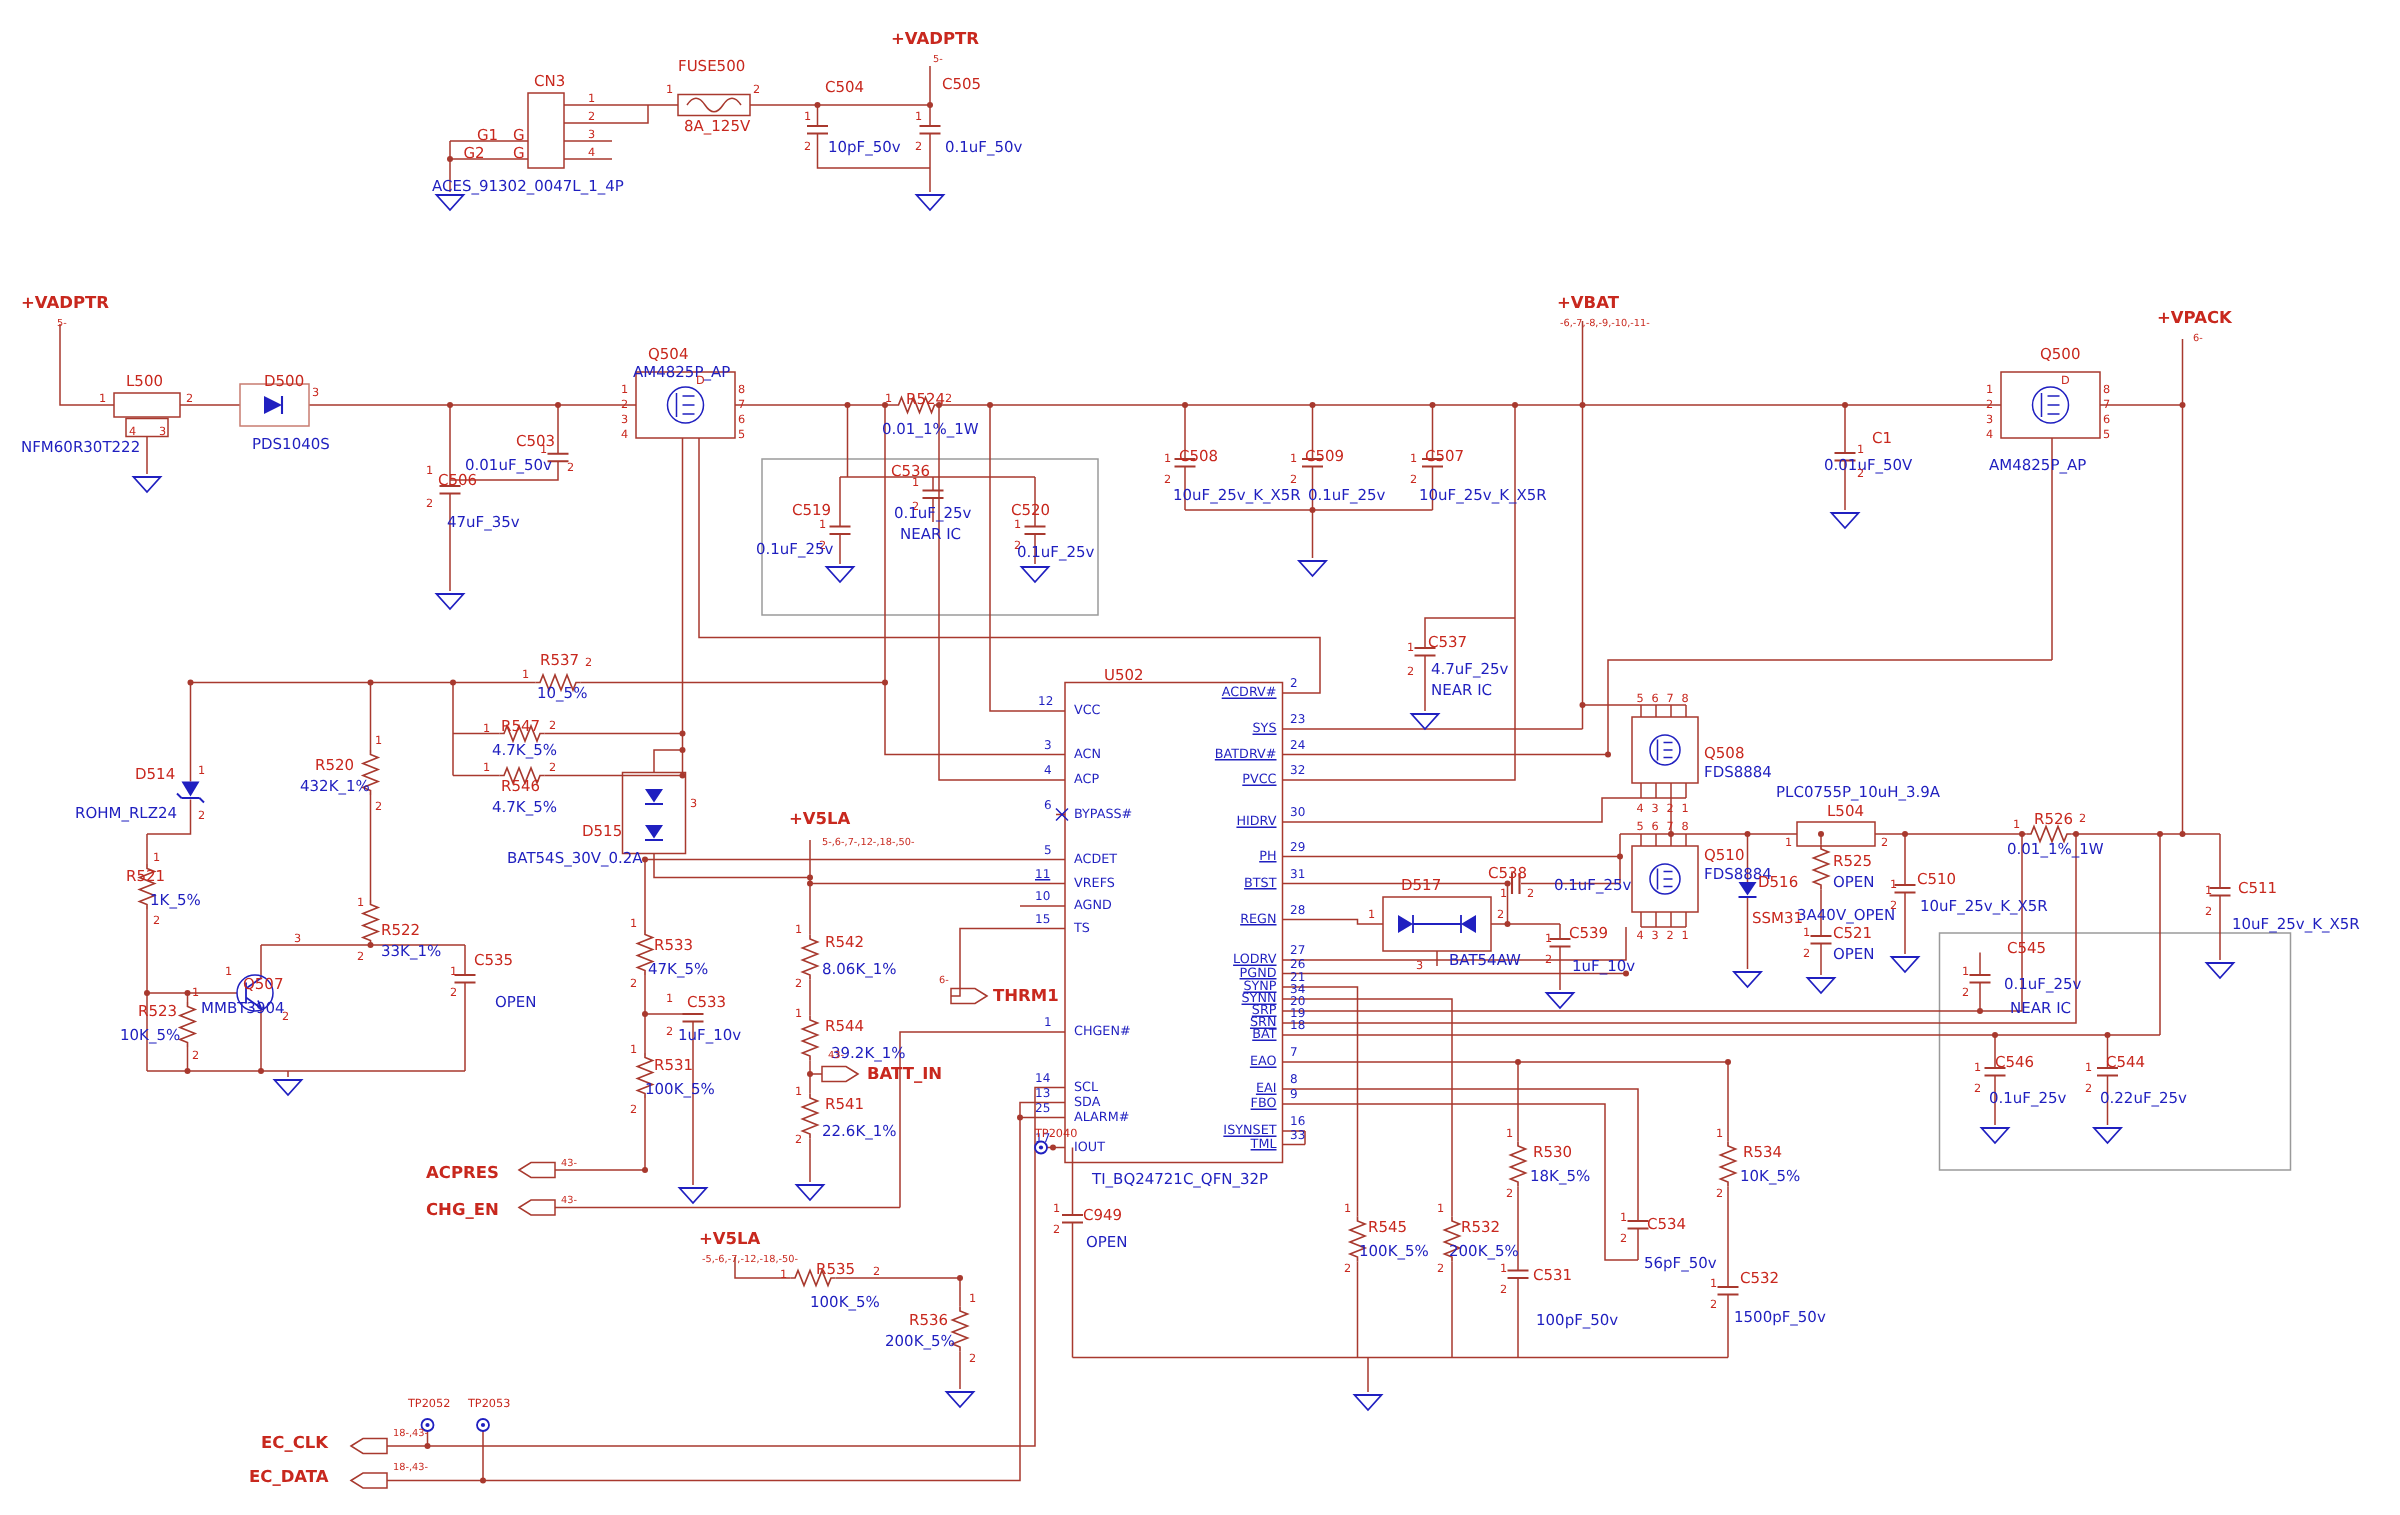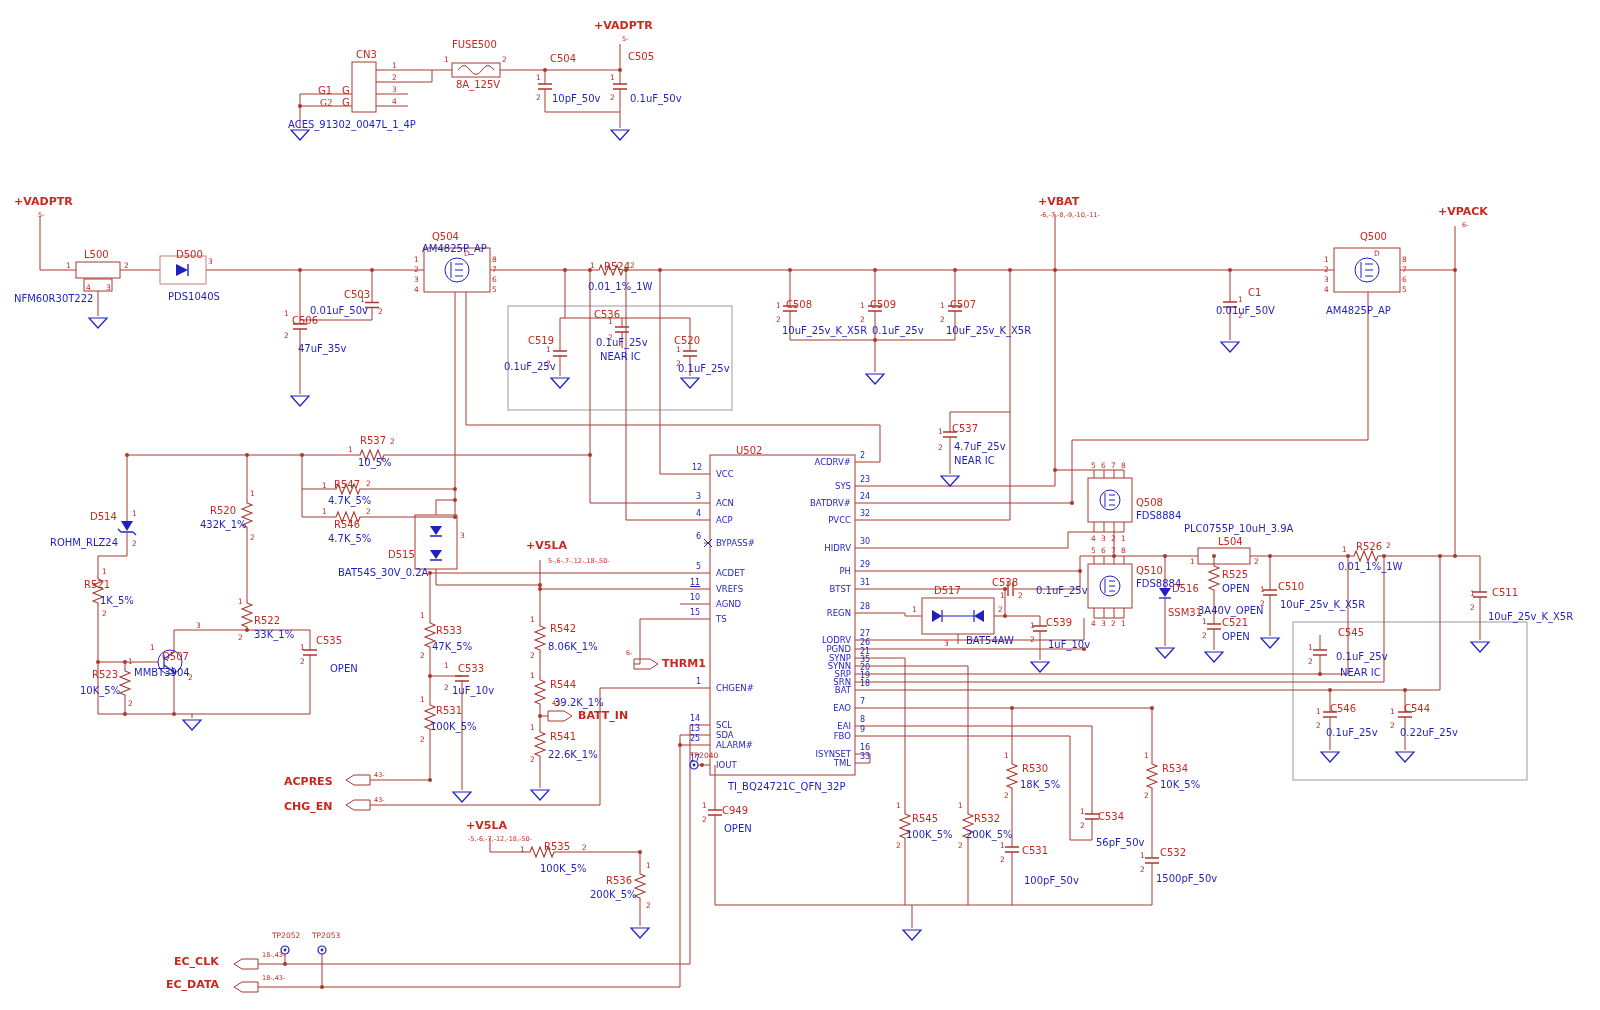--- a/index.html
+++ b/index.html
@@ -9,21 +9,21 @@
   #labels{position:absolute;left:0;top:0;width:100%;height:100%;}
   .t{position:absolute;white-space:nowrap;line-height:1;}
   .ref{color:#c8281e;font-size:10px;}
   .val{color:#1f1fbf;font-size:10px;}
   .net{color:#c8281e;font-size:11px;font-weight:bold;}
   .num{color:#c8281e;font-size:7.5px;}
   .pnum{color:#1f1fbf;font-size:8px;}
   .pin{color:#1f1fbf;font-size:8.5px;}
   .tiny{color:#c8281e;font-size:6.5px;}
   .tinyref{color:#c8281e;font-size:7.5px;}
-  .r{transform:translateX(-100%);}
+  .r{transform:translateX(-100%);text-decoration:underline;}
 </style>
 </head>
 <body>
 
 <div id="canvas">
   <svg id="schem" width="1600" height="1010" viewBox="0 0 1600 1010">
     <defs>
       <g id="gnd">
           <path d="M-9,0 H9 L0,10 Z" fill="none" stroke="#2020c0" stroke-width="1.2"></path>
         </g>
@@ -274,21 +274,21 @@
   <div id="labels">
       <span class="t net" style="left: 594px; top: 20px;">+VADPTR</span>
       <span class="t tiny" style="left: 622px; top: 36px;">5-</span>
       <span class="t ref" style="left: 356px; top: 50px;">CN3</span>
       <span class="t num" style="left: 392px; top: 62px;">1</span>
       <span class="t num" style="left: 392px; top: 74px;">2</span>
       <span class="t num" style="left: 392px; top: 86px;">3</span>
       <span class="t num" style="left: 392px; top: 98px;">4</span>
       <span class="t ref" style="left: 318px; top: 86px;">G1</span>
       <span class="t ref" style="left: 342px; top: 86px;">G</span>
-      <span class="t ref" style="left: 320px; top: 98px; font-family: Liberation Serif, serif;">G2</span>
+      <span class="t ref" style="left: 309px; top: 98px;">G2</span>
       <span class="t ref" style="left: 342px; top: 98px;">G</span>
       <span class="t val" style="left: 288px; top: 120px;">ACES_91302_0047L_1_4P</span>
       <span class="t ref" style="left: 452px; top: 40px;">FUSE500</span>
       <span class="t num" style="left: 444px; top: 56px;">1</span>
       <span class="t num" style="left: 502px; top: 56px;">2</span>
       <span class="t ref" style="left: 456px; top: 80px;">8A_125V</span>
       <span class="t ref" style="left: 550px; top: 54px;">C504</span>
       <span class="t num" style="left: 536px; top: 74px;">1</span>
       <span class="t num" style="left: 536px; top: 94px;">2</span>
       <span class="t val" style="left: 552px; top: 94px;">10pF_50v</span>
@@ -510,21 +510,21 @@
       <span class="t pnum" style="left: 860px; top: 579px;">31</span>
       <span class="t pin r" style="left: 851px; top: 609px;">REGN</span>
       <span class="t pnum" style="left: 860px; top: 603px;">28</span>
       <span class="t pin r" style="left: 851px; top: 636px;">LODRV</span>
       <span class="t pnum" style="left: 860px; top: 630px;">27</span>
       <span class="t pin r" style="left: 851px; top: 645px;">PGND</span>
       <span class="t pnum" style="left: 860px; top: 639px;">26</span>
       <span class="t pin r" style="left: 851px; top: 654px;">SYNP</span>
       <span class="t pnum" style="left: 860px; top: 648px;">21</span>
       <span class="t pin r" style="left: 851px; top: 662px;">SYNN</span>
-      <span class="t pnum" style="left: 860px; top: 656px;">35</span>
+      <span class="t pnum" style="left: 860px; top: 656px;">34</span>
       <span class="t pin r" style="left: 851px; top: 670px;">SRP</span>
       <span class="t pnum" style="left: 860px; top: 664px;">20</span>
       <span class="t pin r" style="left: 851px; top: 678px;">SRN</span>
       <span class="t pnum" style="left: 860px; top: 672px;">19</span>
       <span class="t pin r" style="left: 851px; top: 686px;">BAT</span>
       <span class="t pnum" style="left: 860px; top: 680px;">18</span>
       <span class="t pin r" style="left: 851px; top: 704px;">EAO</span>
       <span class="t pnum" style="left: 860px; top: 698px;">7</span>
       <span class="t pin r" style="left: 851px; top: 722px;">EAI</span>
       <span class="t pnum" style="left: 860px; top: 716px;">8</span>

